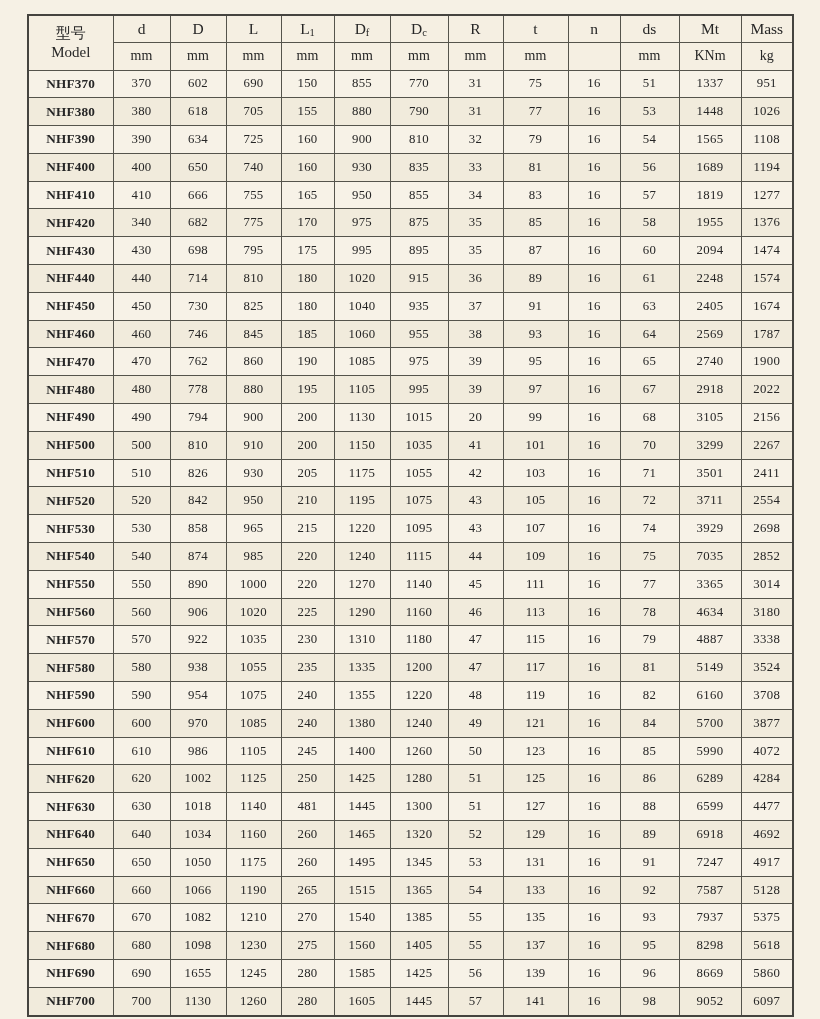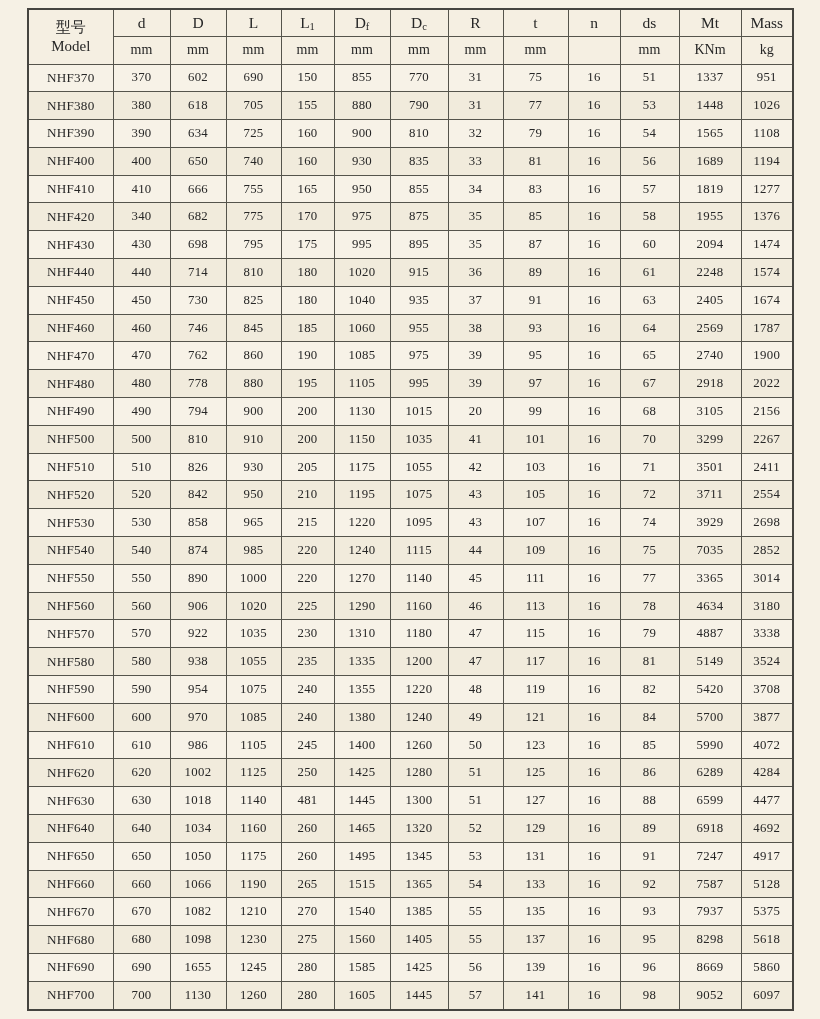--- a/index.html
+++ b/index.html
@@ -8,21 +8,21 @@
     padding: 0;
     width: 820px;
     height: 1019px;
     background: #f6f1e5;
     font-family: "Liberation Serif", serif;
     color: #262626;
   }
   .page {
     width: 820px;
     height: 1019px;
-    padding: 8px 27px;
+    padding: 14px 27px;
   }
   table.spec-table {
     border-collapse: collapse;
     table-layout: fixed;
     width: 766px;
     height: 1003px;
     background: #f7f2e7;
     border: 2px solid #45443f;
   }
   th, td {
@@ -46,20 +46,21 @@
     line-height: 1.25;
     padding: 2px 0;
   }
   tbody td {
     font-size: 12.8px;
     letter-spacing: 0.3px;
   }
   tbody td.model-cell {
     font-size: 13.2px;
     letter-spacing: 0.2px;
+    font-weight: bold;
   }
   tbody tr:nth-child(even) td { background: #f1ebdc; }
   .sub {
     font-size: 0.68em;
     vertical-align: -0.22em;
   }
 </style>
 </head>
 <body>
 
@@ -450,21 +451,21 @@
           <td>590</td>
           <td>954</td>
           <td>1075</td>
           <td>240</td>
           <td>1355</td>
           <td>1220</td>
           <td>48</td>
           <td>119</td>
           <td>16</td>
           <td>82</td>
-          <td>5420</td>
+          <td>6160</td>
           <td>3708</td>
         </tr>
         <tr>
           <td class="model-cell">NHF600</td>
           <td>600</td>
           <td>970</td>
           <td>1085</td>
           <td>240</td>
           <td>1380</td>
           <td>1240</td>

